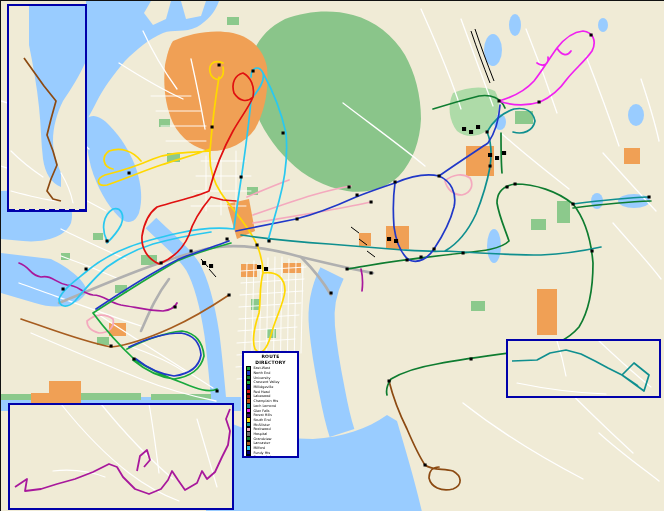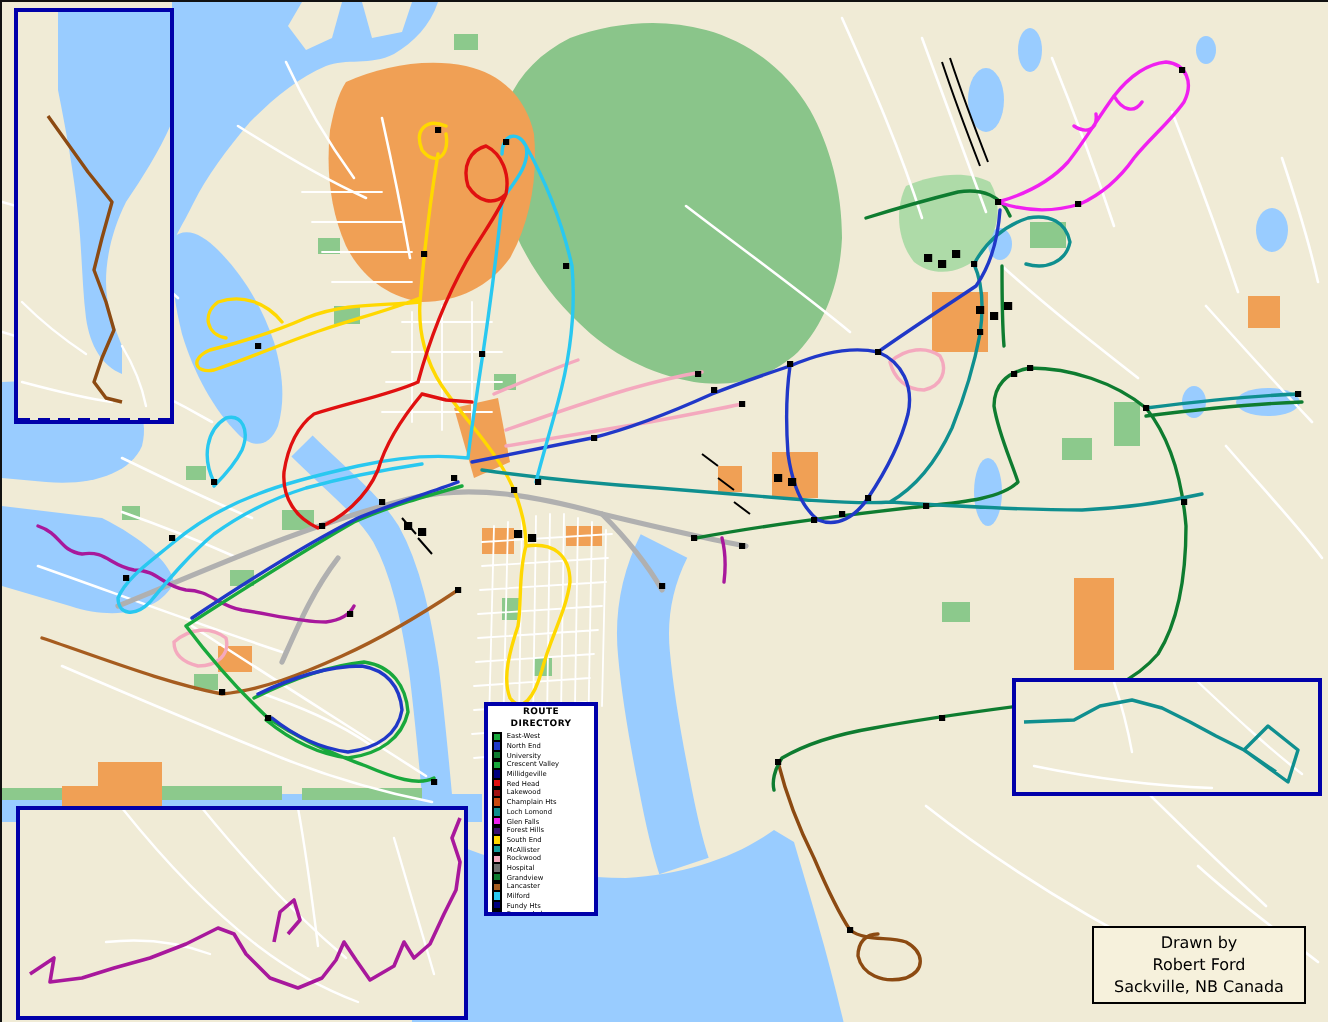--- a/index.html
+++ b/index.html
@@ -282,19 +282,14 @@
           <span class="lg-swatch" style="background: rgb(0, 0, 128);"></span>
           <span class="lg-label">Fundy Hts</span>
         </div>
         <div class="lg-row">
           <span class="lg-swatch" style="background: rgb(24, 24, 24);"></span>
           <span class="lg-label">Spruce Lake</span>
         </div>
       </div>
 </div>
 
-<div id="attribution" class="overlay">
-  <div>Drawn by</div>
-  <div>Robert Ford</div>
-  <div>Sackville, NB Canada</div>
+
 </div>
 
-</div>
-
 </body></html>

